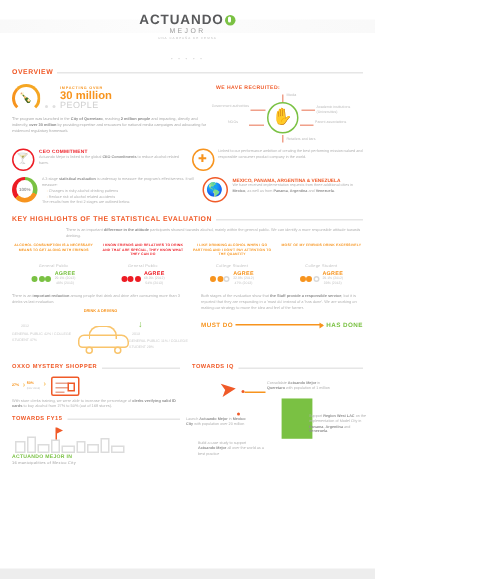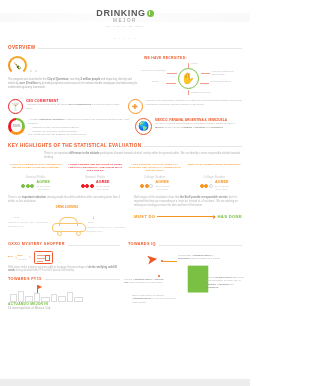--- a/index.html
+++ b/index.html
@@ -172,40 +172,45 @@
   .footer-bar { position:absolute; left:0; bottom:0; width:250px; height:7px; background:#ededed; }
 </style>
 </head>
 <body>
 
 <div class="page">
 
   <div class="header">
     <div class="hdr-band"></div>
     <div class="logo-wrap">
-      <div><span class="logo-main">DRINKING</span><span class="logo-dot"></span></div>
+      <div><span class="logo-main">ACTUANDO</span><span class="logo-dot"></span></div>
       <div class="logo-sub">MEJOR</div>
       <div class="logo-tag">UNA CAMPAÑA DE FEMSA</div>
     </div>
   </div>
   <div class="dots">• • • • •</div>
 
   <div class="sec-head">
     <span class="t">OVERVIEW</span>
     <span class="rule"></span>
   </div>
 
   <div class="overview">
     <div class="ov-left">
       <div class="reach-row">
         <div class="gauge">
             <span class="glyph">🍾</span>
           </div>
         <div class="sep-dot"></div>
         <div class="sep-dot"></div>
+        <div class="stat">
+          <div class="cap org">IMPACTING OVER</div>
+          <div class="num big">30 million</div>
+          <div class="ppl">PEOPLE</div>
+        </div>
       </div>
       <div class="ov-para">The program was launched in the <b>City of Queretaro</b>, reaching <b>2 million people</b> and impacting, directly and indirectly, <b>over 30 million</b> by providing expertise and resources for national media campaigns and advocating for evidenced regulatory framework.</div>
     </div>
 
     <div class="ov-right">
       <div class="rec-title">WE HAVE RECRUITED:</div>
       <div class="rec-diagram">
         <div class="hand-circle">
             <span class="glyph">✋</span>
           </div>

